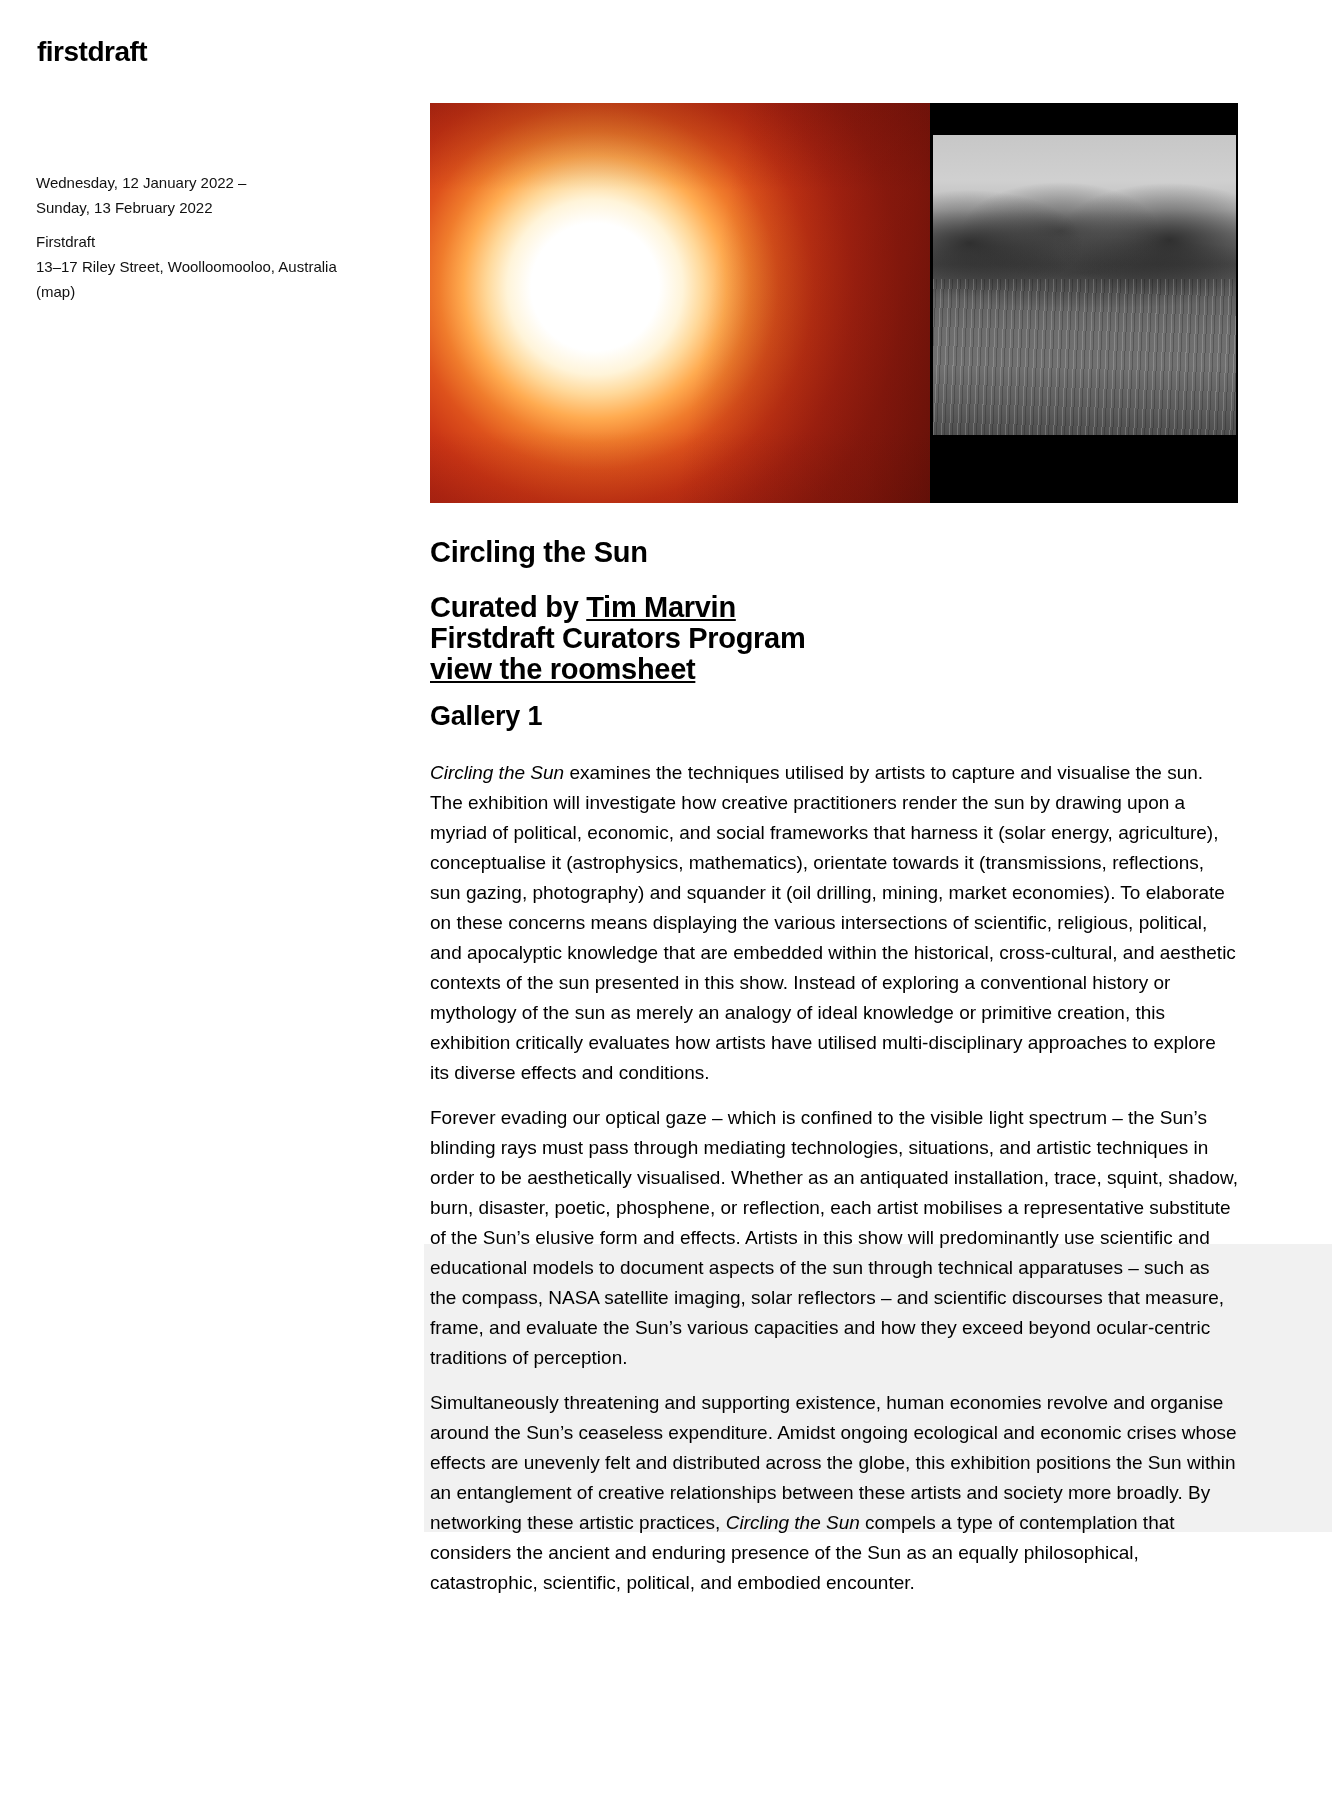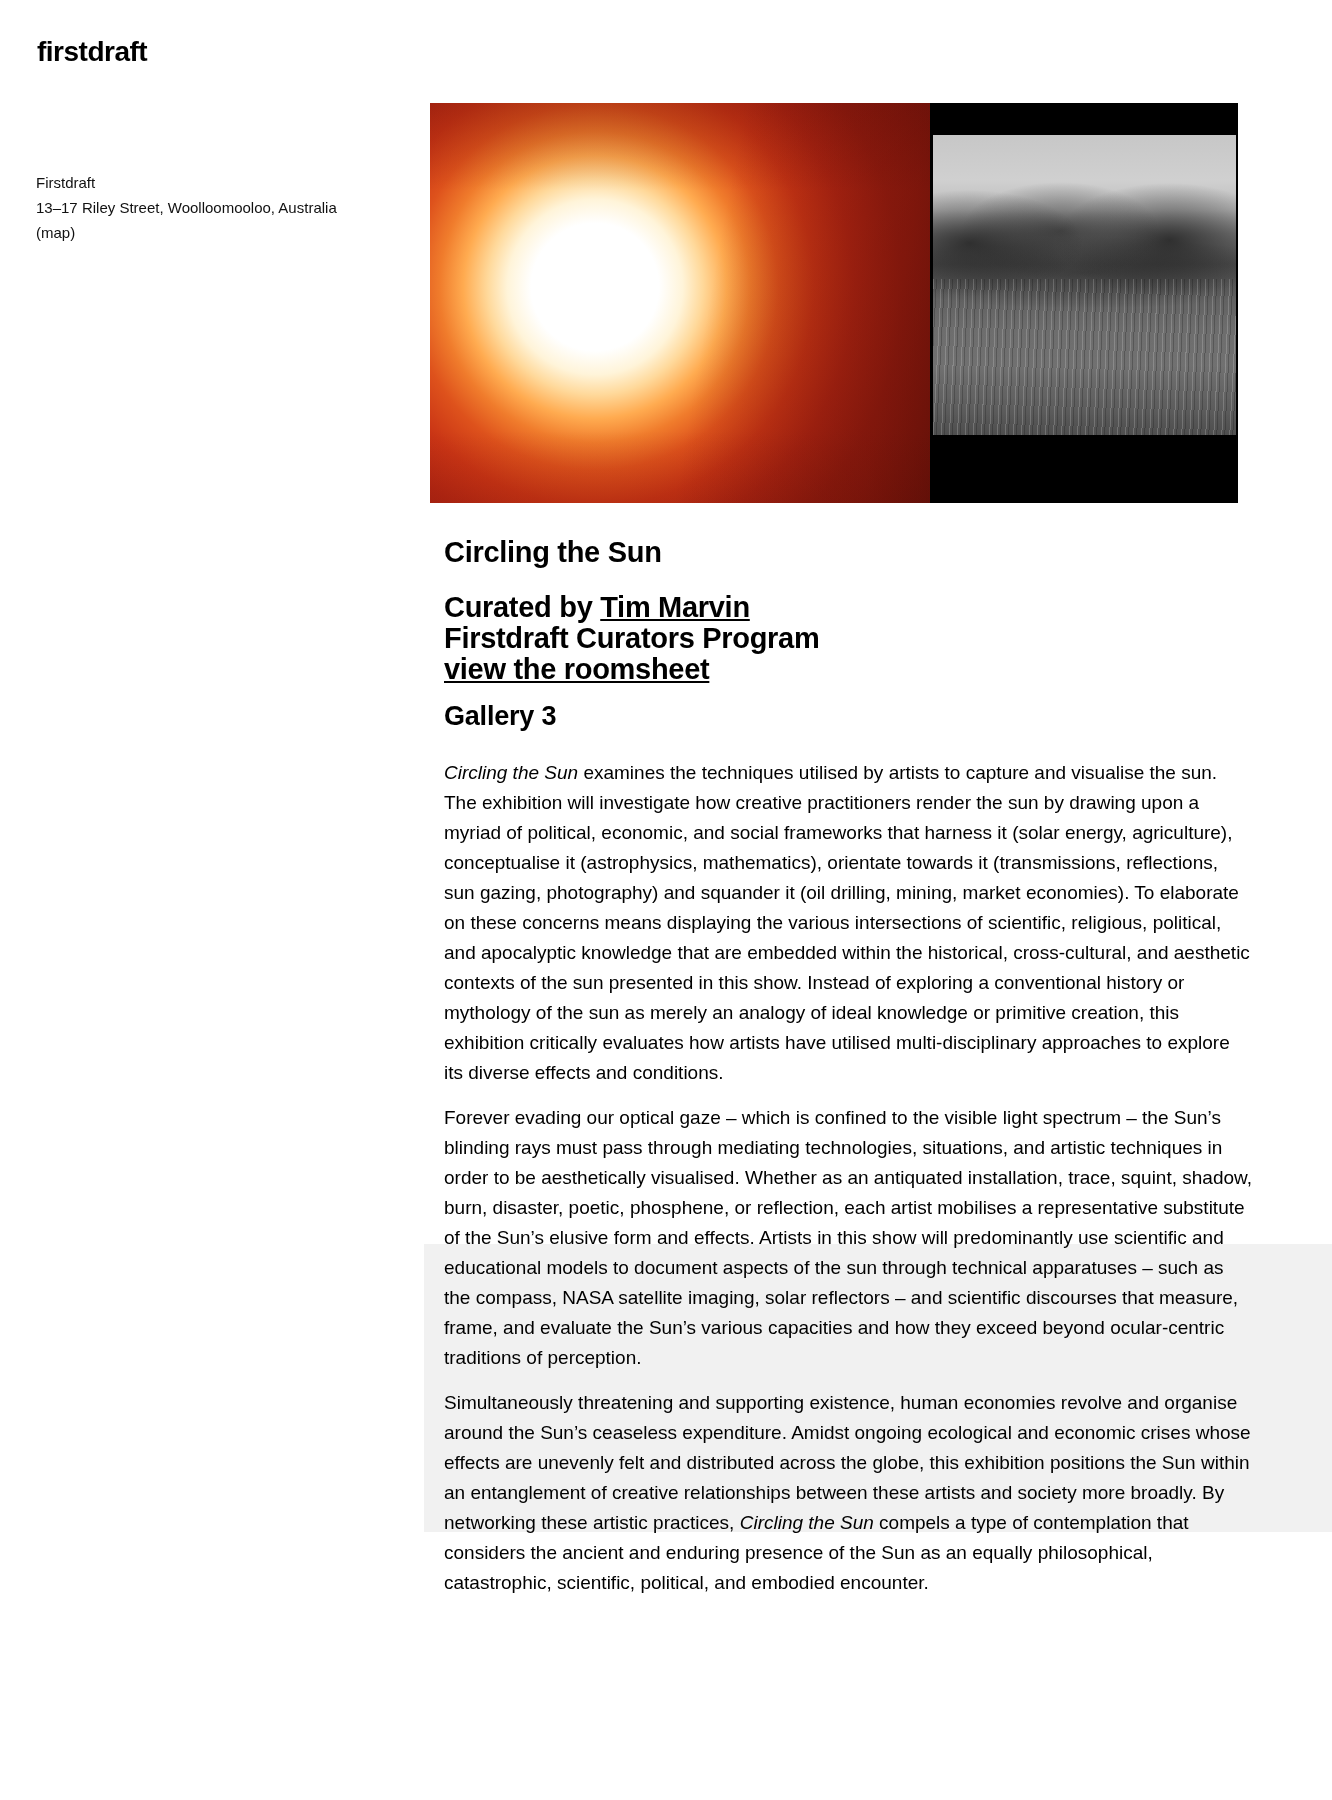--- a/index.html
+++ b/index.html
@@ -58,21 +58,21 @@
   .hero-photo::after {
     content:""; position:absolute; left:0; right:0; bottom:0; height:52%;
     background:
       repeating-linear-gradient(93deg,
         rgba(240,240,240,.20) 0 1px, rgba(0,0,0,0) 1px 3px,
         rgba(18,18,18,.26) 3px 4px, rgba(0,0,0,0) 4px 8px),
       linear-gradient(180deg, rgba(0,0,0,0) 0%, rgba(0,0,0,.18) 100%);
   }
 
   
-  .main { position:absolute; left:444px; top:503px; width:808px; }
+  .main { position:absolute; left:430px; top:503px; width:808px; }
 
   .headline {
     margin-top:34px;
     font-size:29px; font-weight:bold; line-height:31px; letter-spacing:-0.3px;
   }
   .headline .title-line { display:block; }
 
   .curated {
     margin-top:24px;
     font-size:29px; font-weight:bold; line-height:31px; letter-spacing:-0.3px;
@@ -105,20 +105,24 @@
 
 <div class="page">
 
   <div class="band-para2"></div>
   <div class="band-bottom"></div>
 
   <a class="logo">firstdraft</a>
 
   <div class="side">
     <div class="block">
+      <div>Wednesday, 12 January 2022 –</div>
+      <div>Sunday, 13 February 2022</div>
+    </div>
+    <div class="block">
       <div>Firstdraft</div>
       <div><span>13–17 Riley Street, Woolloomooloo, Australia </span><span>(map)</span></div>
     </div>
   </div>
 
   <div class="hero">
     <div class="hero-sun"></div>
     <div class="hero-right">
       <div class="hero-photo"></div>
     </div>
@@ -129,21 +133,21 @@
     <h1 class="headline">
       <span class="title-line">Circling the Sun</span>
     </h1>
 
     <div class="curated">
       <span class="line"><span>Curated by </span><a class="ln">Tim Marvin</a></span>
       <span class="line">Firstdraft Curators Program</span>
       <span class="line"><a class="ln">view the roomsheet</a></span>
     </div>
 
-    <h2 class="gallery-heading">Gallery 3</h2>
+    <h2 class="gallery-heading">Gallery 1</h2>
 
     <div class="body-copy">
       <p><em>Circling the Sun</em><span> examines the techniques utilised by artists to capture and visualise the sun. The exhibition will investigate how creative practitioners render the sun by drawing upon a myriad of political, economic, and social frameworks that harness it (solar energy, agriculture), conceptualise it (astrophysics, mathematics), orientate towards it (transmissions, reflections, sun gazing, photography) and squander it (oil drilling, mining, market economies). To elaborate on these concerns means displaying the various intersections of scientific, religious, political, and apocalyptic knowledge that are embedded within the historical, cross-cultural, and aesthetic contexts of the sun presented in this show. Instead of exploring a conventional history or mythology of the sun as merely an analogy of ideal knowledge or primitive creation, this exhibition critically evaluates how artists have utilised multi-disciplinary approaches to explore its diverse effects and conditions.</span></p>
       <p>Forever evading our optical gaze – which is confined to the visible light spectrum – the Sun’s blinding rays must pass through mediating technologies, situations, and artistic techniques in order to be aesthetically visualised. Whether as an antiquated installation, trace, squint, shadow, burn, disaster, poetic, phosphene, or reflection, each artist mobilises a representative substitute of the Sun’s elusive form and effects. Artists in this show will predominantly use scientific and educational models to document aspects of the sun through technical apparatuses – such as the compass, NASA satellite imaging, solar reflectors – and scientific discourses that measure, frame, and evaluate the Sun’s various capacities and how they exceed beyond ocular-centric traditions of perception.</p>
       <p><span>Simultaneously threatening and supporting existence, human economies revolve and organise around the Sun’s ceaseless expenditure. Amidst ongoing ecological and economic crises whose effects are unevenly felt and distributed across the globe, this exhibition positions the Sun within an entanglement of creative relationships between these artists and society more broadly. By networking these artistic practices, </span><em>Circling the Sun</em><span> compels a type of contemplation that considers the ancient and enduring presence of the Sun as an equally philosophical, catastrophic, scientific, political, and embodied encounter.</span></p>
     </div>
 
   </div>
 
 </div>

